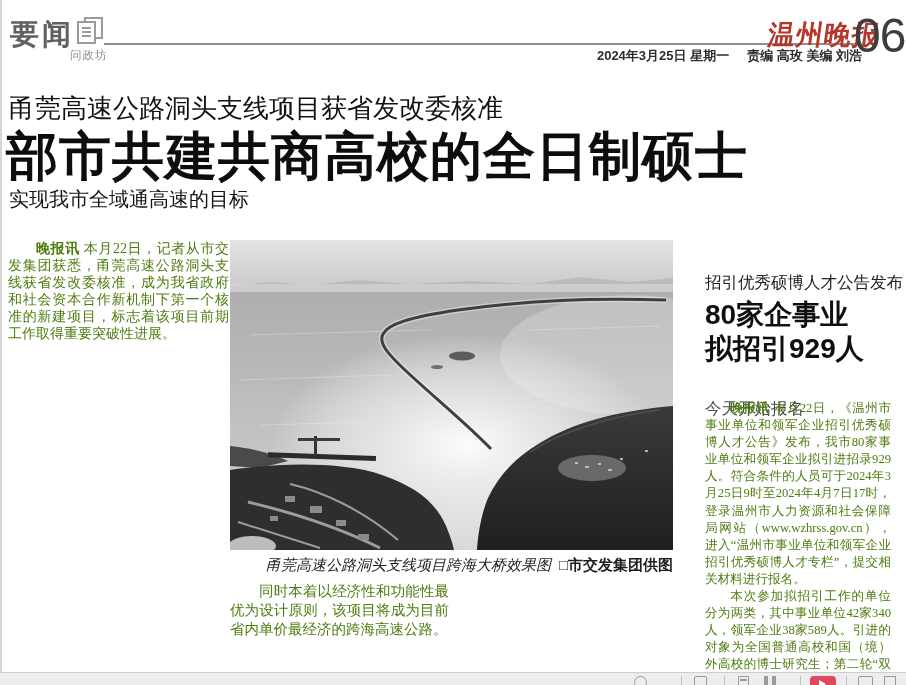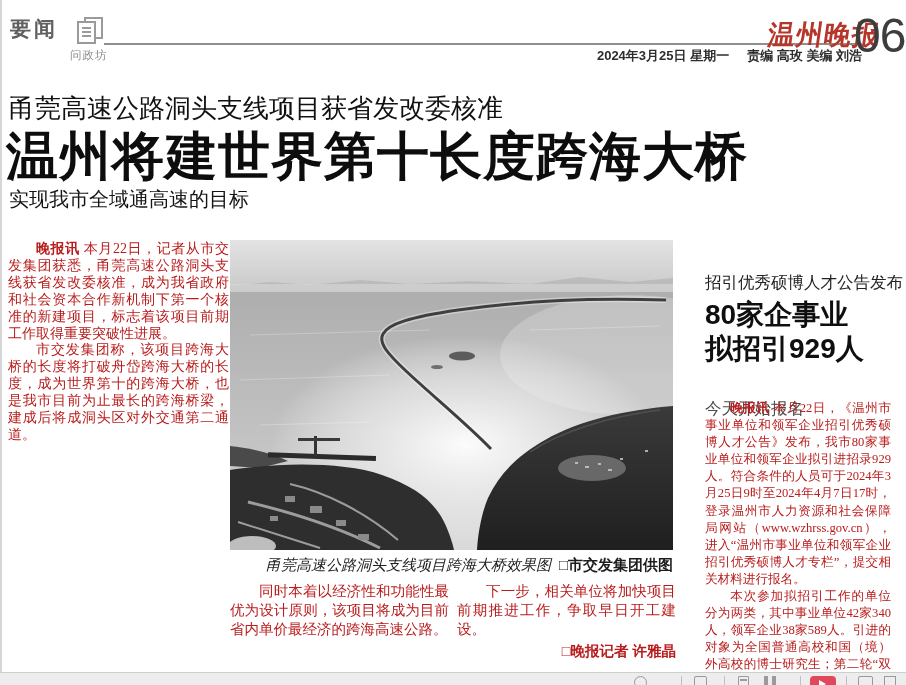--- a/index.html
+++ b/index.html
@@ -7,21 +7,21 @@
     width:906px;height:685px;overflow:hidden;background:#ffffff;position:relative;
     font-family:"Liberation Sans",sans-serif;color:#1a1a1a;
     -webkit-font-smoothing:antialiased;
   }
   .page{position:absolute;inset:0;background:#fff;}
   .left-border{position:absolute;left:0;top:0;width:2px;height:672px;background:#d6d6d6;}
 
   
   .section-title{
     position:absolute;left:10px;top:15px;
-    font-family:"Liberation Serif",serif;font-weight:bold;font-size:21px;
+    font-family:"Liberation Serif",serif;font-weight:bold;font-size:29px;
     color:#606060;letter-spacing:3px;
   }
   .wzf-icon{position:absolute;left:74px;top:17px;}
   .wzf-label{position:absolute;left:70px;top:48px;font-size:11.5px;color:#8a8a8a;letter-spacing:1px;}
   .header-rule{position:absolute;left:104px;top:43px;width:758px;height:1.5px;background:#8f8f8f;}
   .masthead{
     position:absolute;left:768px;top:17px;
     font-family:"Liberation Serif",serif;font-weight:bold;font-size:27px;
     color:#b5372b;transform:skewX(-8deg);letter-spacing:1px;white-space:nowrap;
   }
@@ -39,21 +39,21 @@
   .kicker{position:absolute;left:9px;top:91px;font-size:26px;color:#111;white-space:nowrap;}
   .main-headline{
     position:absolute;left:6px;top:122px;font-size:52px;font-weight:bold;color:#0d0d0d;
     white-space:nowrap;letter-spacing:1px;
   }
   .sub-headline{position:absolute;left:9px;top:186px;font-size:20px;color:#141414;white-space:nowrap;}
 
   
   .body-col{
     position:absolute;text-align:justify;text-justify:inter-character;
-    font-family:"Liberation Serif",serif;color:#b91c1c;
+    font-family:"Liberation Serif",serif;color:#4d7c0f;
   }
   .body-col p{margin:0;text-indent:2em;}
   .lead{font-weight:bold;font-family:"Liberation Sans",sans-serif;margin-right:4px;}
   .col-left{left:8px;top:240px;width:221px;font-size:14px;line-height:16.9px;}
   .cont-col1{left:230px;top:582px;width:219px;font-size:14.5px;line-height:19px;}
   .cont-col2{left:457px;top:582px;width:219px;font-size:14.5px;line-height:19px;}
   .byline{text-align:right;font-weight:bold;font-family:"Liberation Sans",sans-serif;margin-top:3px;text-indent:0;}
 
   
   .photo{position:absolute;left:230px;top:240px;width:443px;height:310px;overflow:hidden;background:#c9c9c9;}
@@ -115,26 +115,25 @@
 
     <div class="masthead">温州晚报</div>
     <div class="page-number">06</div>
 
     <div class="dateline">
       <span>2024年3月25日 星期一</span><span class="editors">责编 高玫 美编 刘浩</span>
     </div>
   </div>
 
   <div class="kicker">甬莞高速公路洞头支线项目获省发改委核准</div>
-  <div class="main-headline">温州将建世界第十长度跨海大桥</div>
+  <div class="main-headline">部市共建共商高校的全日制硕士</div>
   <div class="sub-headline">实现我市全域通高速的目标</div>
 
   <div class="body-col col-left">
     <p><span class="lead">晚报讯</span><span>本月22日，记者从市交发集团获悉，甬莞高速公路洞头支线获省发改委核准，成为我省政府和社会资本合作新机制下第一个核准的新建项目，标志着该项目前期工作取得重要突破性进展。</span></p>
-    <p>市交发集团称，该项目跨海大桥的长度将打破舟岱跨海大桥的长度，成为世界第十的跨海大桥，也是我市目前为止最长的跨海桥梁，建成后将成洞头区对外交通第二通道。</p>
   </div>
 
   <div class="photo">
     <svg width="443" height="310" viewBox="0 0 443 310">
       <defs>
         <linearGradient id="skyG" x1="0" y1="0" x2="0" y2="1">
           <stop offset="0" stop-color="#e3e3e3"></stop>
             <stop offset="1" stop-color="#c7c7c7"></stop>
         </linearGradient>
         <linearGradient id="seaG" x1="0" y1="0" x2="0" y2="1">
@@ -206,24 +205,20 @@
     </svg>
   </div>
 
   <div class="caption">
     <span class="cap-text">甬莞高速公路洞头支线项目跨海大桥效果图</span><span class="cap-credit">□市交发集团供图</span>
   </div>
 
   <div class="body-col cont-col1">
     <p>同时本着以经济性和功能性最优为设计原则，该项目将成为目前省内单价最经济的跨海高速公路。</p>
   </div>
-  <div class="body-col cont-col2">
-    <p>下一步，相关单位将加快项目前期推进工作，争取早日开工建设。</p>
-    <div class="byline">□晚报记者 许雅晶</div>
-  </div>
 
   <div>
     <div class="side-kicker">招引优秀硕博人才公告发布</div>
     <div class="side-h1">80家企事业</div>
     <div class="side-h2">拟招引929人</div>
     <div class="side-subhead">今天开始报名</div>
     <div class="body-col col-right">
       <p><span class="lead">晚报讯</span><span>本月22日，《温州市事业单位和领军企业招引优秀硕博人才公告》发布，我市80家事业单位和领军企业拟引进招录929人。符合条件的人员可于2024年3月25日9时至2024年4月7日17时，登录温州市人力资源和社会保障局网站（www.wzhrss.gov.cn），进入“温州市事业单位和领军企业招引优秀硕博人才专栏”，提交相关材料进行报名。</span></p>
       <p>本次参加拟招引工作的单位分为两类，其中事业单位42家340人，领军企业38家589人。引进的对象为全国普通高校和国（境）外高校的博士研究生；第二轮“双一流”建设高校、浙江省12所重点建设本科院校和5所省、部市共建共商高校的全日制硕士</p>
     </div>

